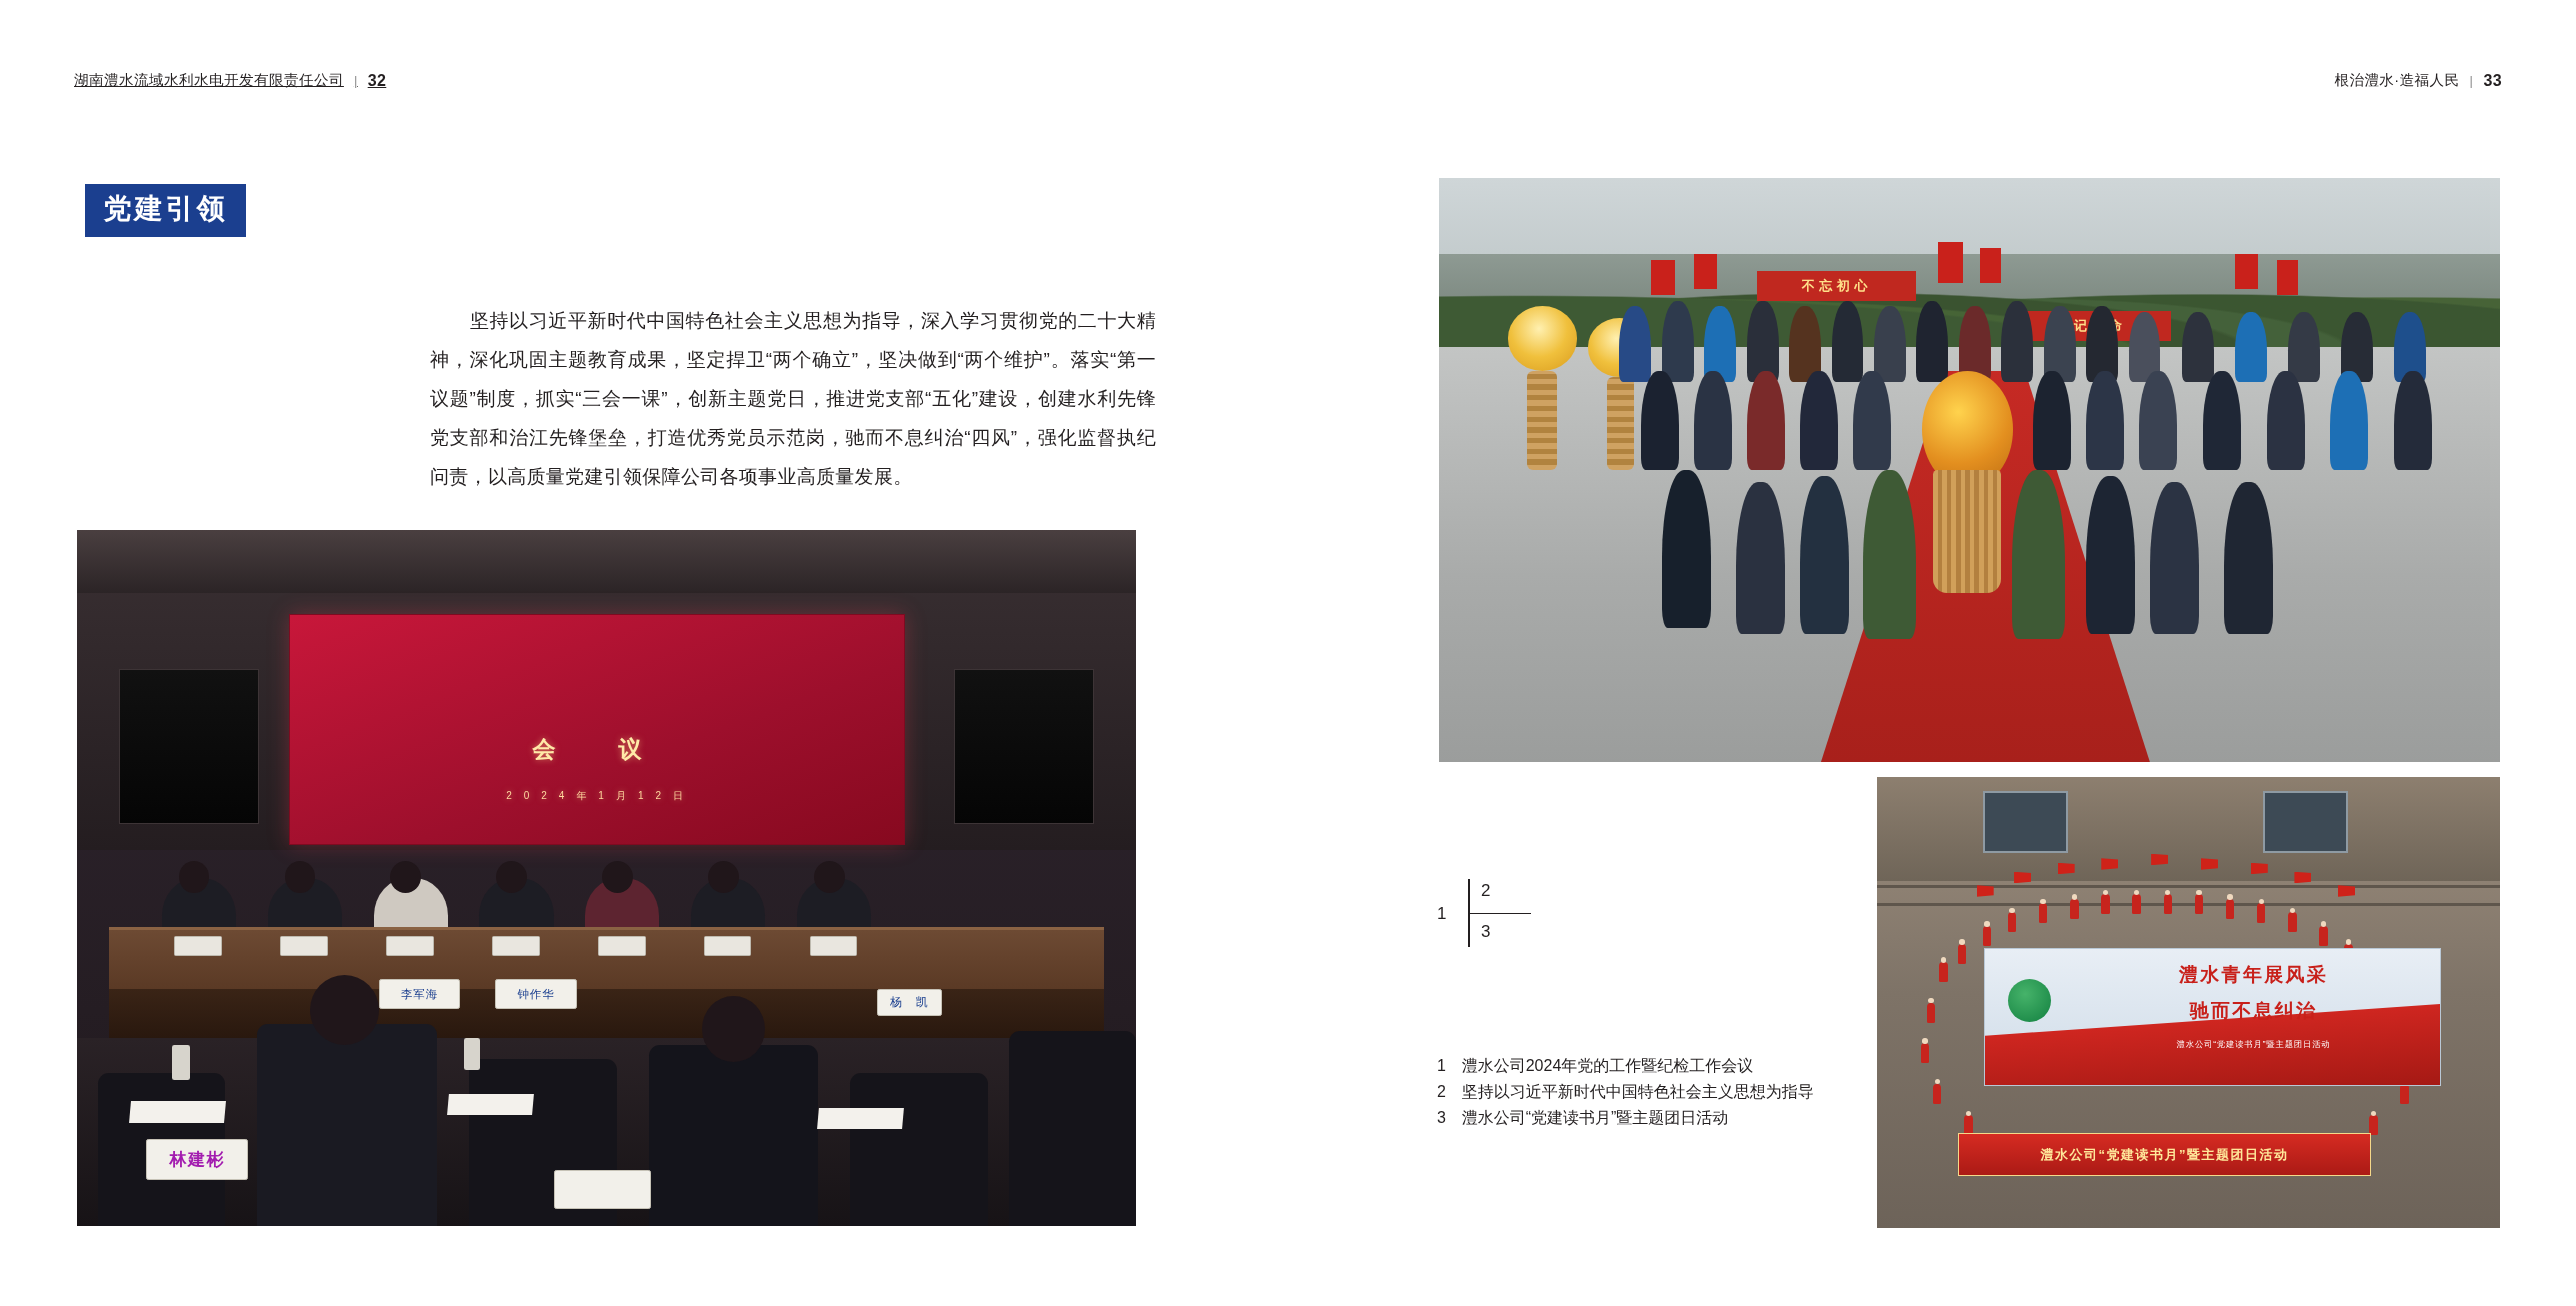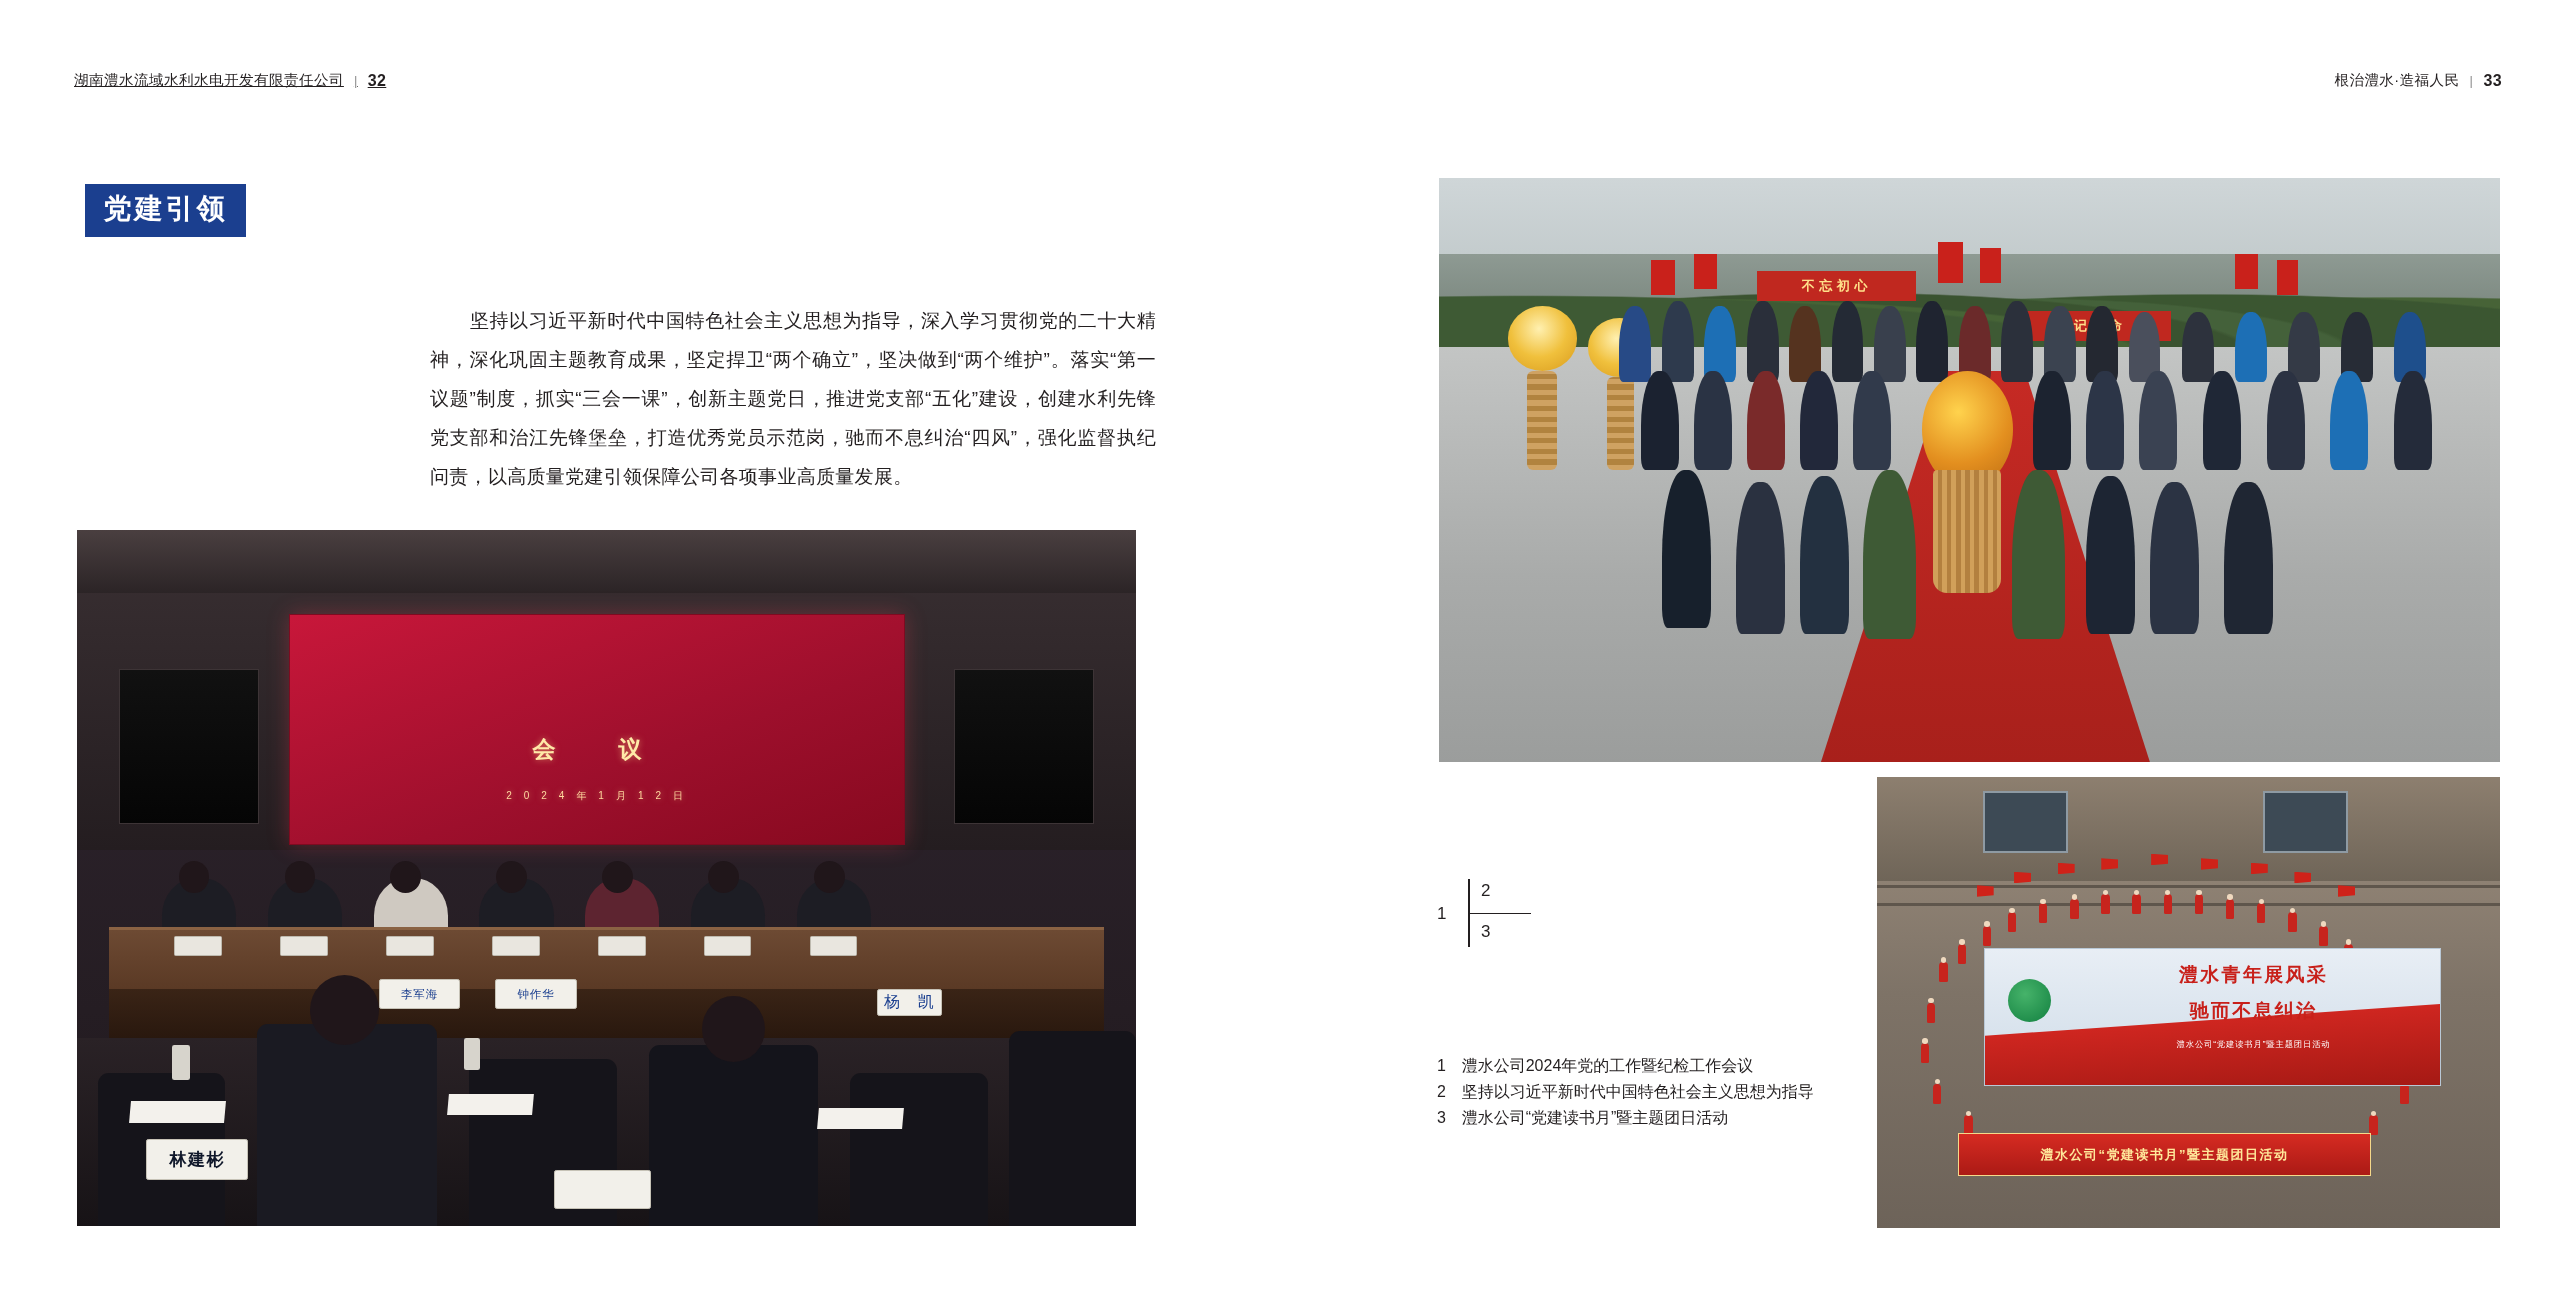--- a/index.html
+++ b/index.html
@@ -424,30 +424,30 @@
     <div class="mh-seat-back" style="left:73%; top:78%; width:13%; height:22%;"></div>
     <div class="mh-seat-back" style="left:88%; top:72%; width:12%; height:28%;"></div>
 
     <div class="mh-paper" style="left:5%;  top:82%; width:9%;  height:3.2%;"></div>
     <div class="mh-paper" style="left:35%; top:81%; width:8%;  height:3.0%;"></div>
     <div class="mh-paper" style="left:70%; top:83%; width:8%;  height:3.0%;"></div>
     <div class="mh-cup" style="left:9%;  top:74%; width:1.7%; height:5%;"></div>
     <div class="mh-cup" style="left:36.5%;top:73%; width:1.6%; height:4.6%;"></div>
 
     <div class="mh-namecard" style="left:6.5%;  top:87.5%; width:9.5%; height:5.6%; display:flex;align-items:center;justify-content:center;">
-      <span style="font-size:17px;color:#0f172a;font-weight:bold;letter-spacing:1.5px;">林建彬</span>
+      <span style="font-size:17px;color:#a21caf;font-weight:bold;letter-spacing:1.5px;">林建彬</span>
     </div>
     <div class="mh-namecard" style="left:28.5%; top:64.5%; width:7.5%; height:4.1%; display:flex;align-items:center;justify-content:center;">
       <span style="font-size:11.5px;color:#1b3f8f;letter-spacing:0.8px;">李军海</span>
     </div>
     <div class="mh-namecard" style="left:39.5%; top:64.5%; width:7.5%; height:4.1%; display:flex;align-items:center;justify-content:center;">
       <span style="font-size:11.5px;color:#1b3f8f;letter-spacing:0.8px;">钟作华</span>
     </div>
     <div class="mh-namecard" style="left:75.5%; top:66%; width:6%; height:3.6%; display:flex;align-items:center;justify-content:center;">
-      <span style="font-size:16px;color:#1b3f8f;letter-spacing:0.8px;text-align:right;">杨　凯</span>
+      <span style="font-size:12px;color:#1b3f8f;letter-spacing:0.8px;text-align:right;">杨　凯</span>
     </div>
     <div class="mh-namecard" style="left:45%; top:92%; width:9%; height:5.2%;"></div>
   </div>
 </div>
 
 <div class="photo" id="photo-square">
   <div class="inner">
     <div class="sq-sky"></div>
     <div class="sq-trees"></div>
     <div class="sq-ground"></div>

